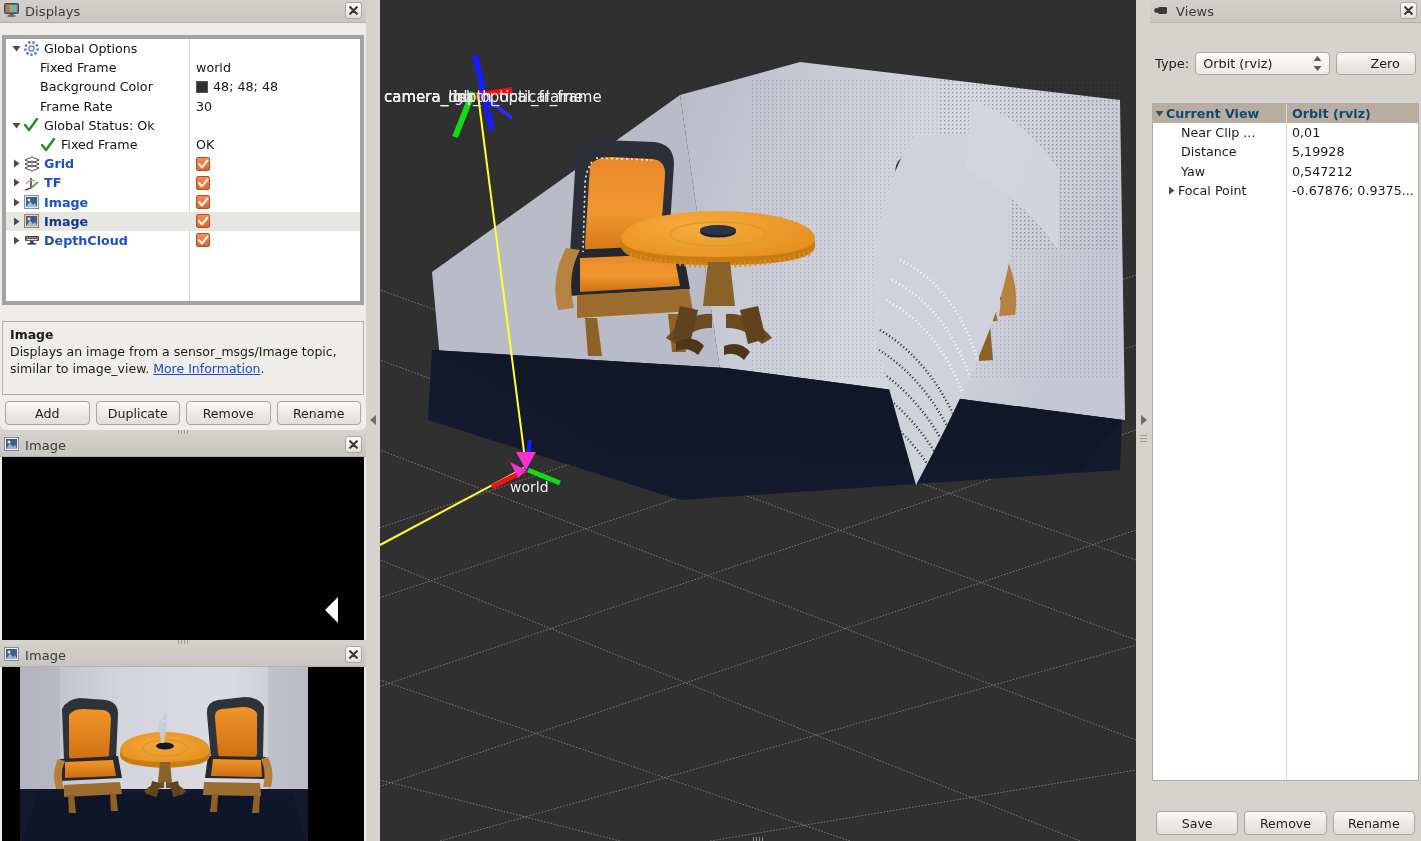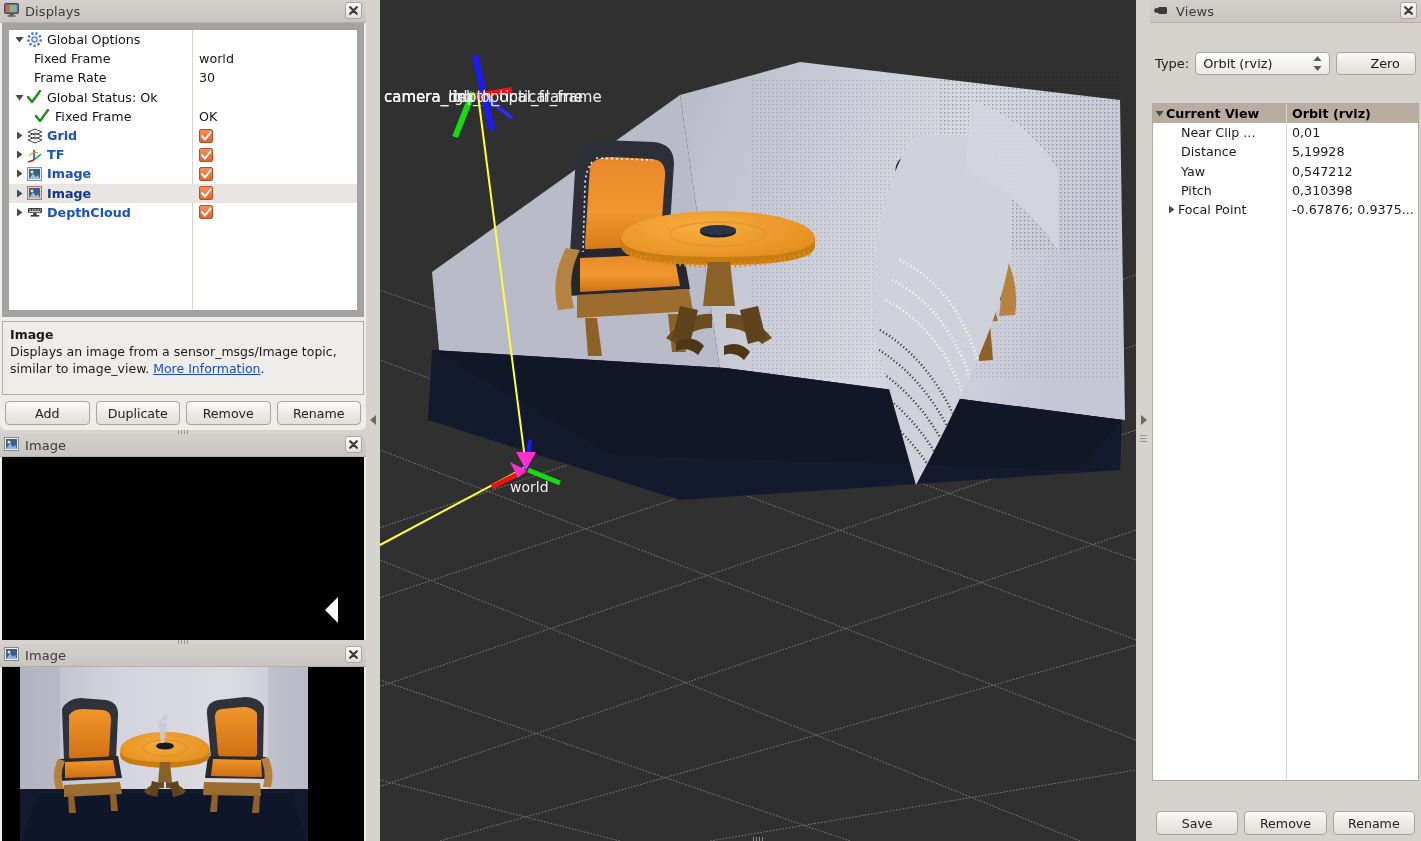--- a/index.html
+++ b/index.html
@@ -47,42 +47,42 @@
   
   #left-col {
     width: 366px; flex: 0 0 366px;
     display: flex; flex-direction: column;
     background: #d6d2cd;
   }
 
   
   #displays-panel { flex: 0 0 430px; display:flex; flex-direction:column;border-radius:6px; }
   .tree-wrap {
-    margin: 0 2px;
+    margin: 12px 2px;
     background: #ffffff;
-    border: 7px solid #a3a3a3;
+    border: 4px solid #a3a3a3;
     flex: 1 1 auto;
     overflow: hidden;
     position: relative;
   }
   .tree-col-split {
     position: absolute; left: 183px; top: 0; bottom: 0;
     width: 1px; background: #d8d4cf;
   }
   .trow {
     display: flex; align-items: center;
     height: 19.2px;
     font-size: 12.7px;
     position: relative;
   }
   .trow.selected { background: #e8e6e3; }
   .tname { display:flex; align-items:center; width: 183px; padding-left: 4px; overflow:hidden; white-space:nowrap; }
   .tval  { padding-left: 7px; display:flex; align-items:center; gap:5px; white-space:nowrap; color:#161616;}
   .indent-0 { padding-left: 4px; }
-  .indent-1 { padding-left: 12px; }
+  .indent-1 { padding-left: 21px; }
   .arrow {
     width: 13px; flex: 0 0 13px; display:flex; align-items:center; justify-content:center;
     cursor: pointer;
   }
   .arrow svg { display:block; }
   .ico { width:17px; flex:0 0 17px; margin-right:4px; display:flex; align-items:center; justify-content:center;}
   .lbl-blue { color:#1a50c8; font-weight:bold; }
   .lbl-blue-sel { color:#12368f; font-weight:bold; }
   .lbl-plain { color:#111; }
   .chk {
@@ -182,21 +182,21 @@
     display:flex;align-items:center;justify-content:center;
     font-size:12.8px; cursor:pointer;padding-left:18px;
   }
   .views-tree {
     margin: 0 2px; flex:1 1 auto;
     background:#fff; border:1px solid #b0aba5; overflow:hidden;
     position:relative;
   }
   .views-tree .hdr-split { position:absolute; left:133px; top:0; bottom:0; width:1px; background:#d8d4cf; }
   .vrow { display:flex; height:19.2px; align-items:center; font-size:12.7px; }
-  .vrow.header { background:#b8ada0; font-weight:bold; color:#000000; }
+  .vrow.header { background:#b8ada0; font-weight:bold; color:#0c4a6e; }
   .vname { width:133px; display:flex;align-items:center; white-space:nowrap; overflow:hidden;}
   .vval { padding-left:6px; white-space:nowrap; overflow:hidden; }
   .vind-1 { padding-left: 28px; }
   .vind-arrow { padding-left: 12px; }
 
   .right-btn-row { display:flex; gap:6px; padding:6px 6px 6px 6px;align-items:center; }
 </style>
 </head>
 <body>
 
@@ -244,20 +244,30 @@
               </div>
               <div class="tval"></div>
             </div>
             <div class="trow">
               <div class="tname indent-1">
                 <span class="arrow"></span>
                 <span class="lbl-plain">Fixed Frame</span>
               </div>
               <div class="tval">
                 <span>world</span>
+              </div>
+            </div>
+            <div class="trow">
+              <div class="tname indent-1">
+                <span class="arrow"></span>
+                <span class="lbl-plain">Background Color</span>
+              </div>
+              <div class="tval">
+                <span class="swatch" style="background: rgb(48, 48, 48);"></span>
+                <span>48; 48; 48</span>
               </div>
             </div>
             <div class="trow">
               <div class="tname indent-1">
                 <span class="arrow"></span>
                 <span class="lbl-plain">Frame Rate</span>
               </div>
               <div class="tval">
                 <span>30</span>
               </div>
@@ -820,26 +830,20 @@
             </div>
             <div class="vval">5,19928</div>
           </div>
           <div class="vrow">
             <div class="vname vind-1">
               <span>Yaw</span>
             </div>
             <div class="vval">0,547212</div>
           </div>
           <div class="vrow">
-            <div class="vname vind-1">
-              <span>Pitch</span>
-            </div>
-            <div class="vval">0,310398</div>
-          </div>
-          <div class="vrow">
             <div class="vname vind-arrow">
               <span class="arrow">
                 <svg width="9" height="9" viewBox="0 0 9 9">
                   <path d="M2 0.5 L7.5 4.5 L2 8.5 Z" fill="#4a4a4a"></path>
                 </svg>
               </span>
               <span>Focal Point</span>
             </div>
             <div class="vval">-0.67876; 0.9375...</div>
           </div>

